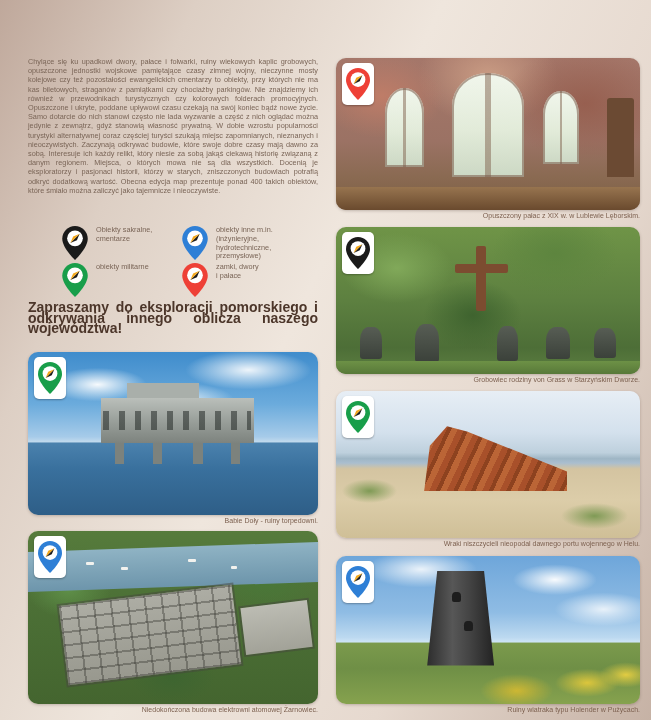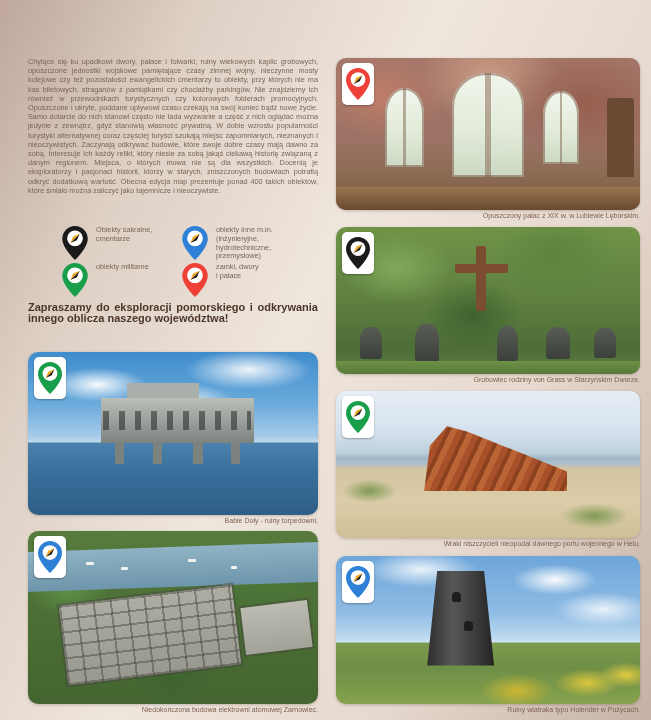--- a/index.html
+++ b/index.html
@@ -25,21 +25,21 @@
     position:absolute;left:62px;top:226px;width:256px;
     display:grid;grid-template-columns:120px 136px;row-gap:2px;
   }
   .legend-item{display:flex;align-items:flex-start;gap:8px;}
   .legend-item .pin{flex:0 0 auto;}
   .legend-label{
     font-size:7.3px;line-height:8.8px;color:#7a6557;white-space:pre-line;
   }
   .invitation{
     position:absolute;left:28px;top:302px;width:290px;
-    font-size:11px;line-height:10.5px;font-weight:bold;color:#4c362a;text-align:justify;
+    font-size:14px;line-height:10.5px;font-weight:bold;color:#4c362a;text-align:justify;
   }
   .photo{
     position:absolute;border-radius:10px;overflow:hidden;
     box-shadow:0 1px 3px rgba(60,40,30,.25);
   }
   .photo>div{position:absolute;}
   .badge{
     position:absolute;top:5px;left:6px;width:32px;height:42px;z-index:6;
     background:#fff;border-radius:5px;display:flex;align-items:center;justify-content:center;
     box-shadow:0 1px 2px rgba(0,0,0,.3);

